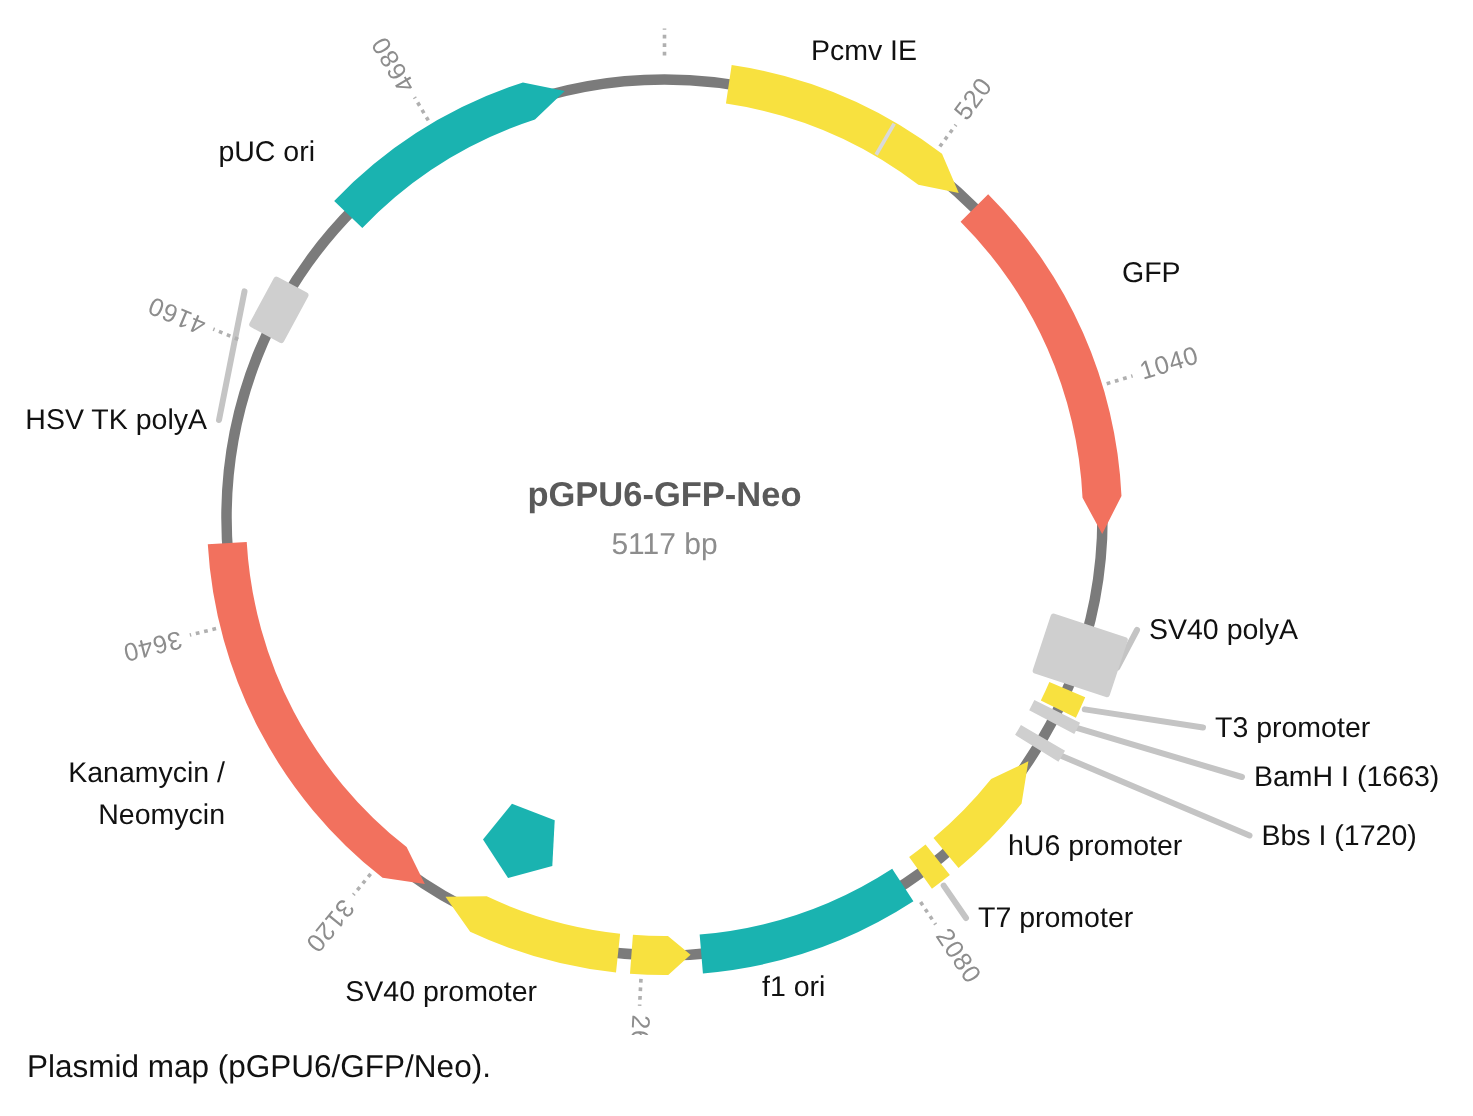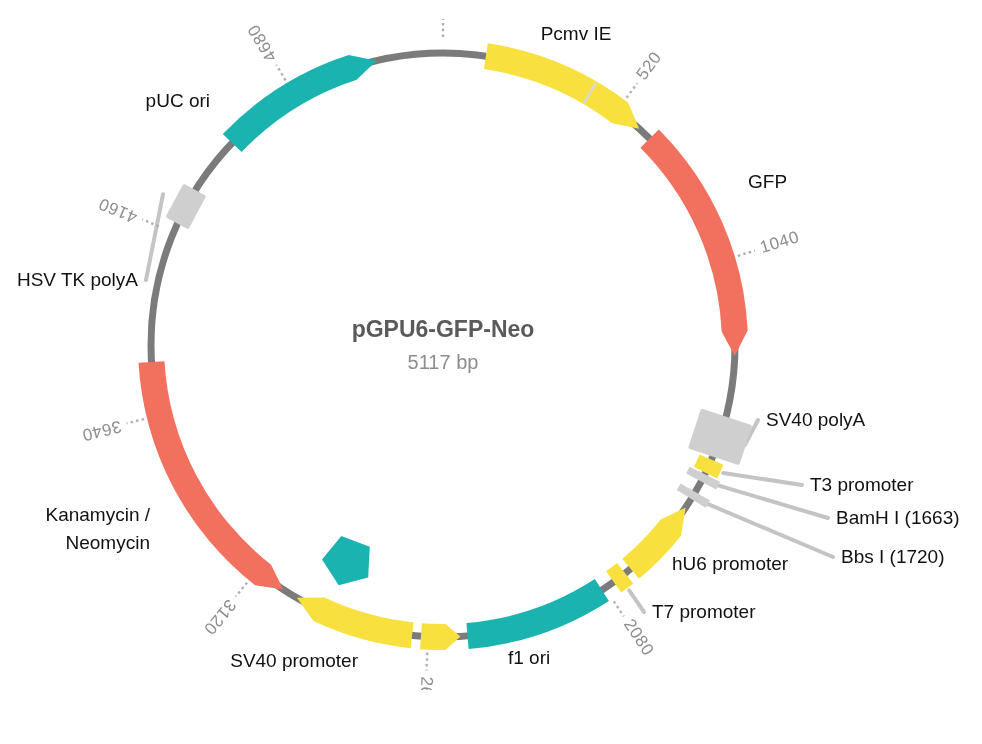--- a/index.html
+++ b/index.html
@@ -137,13 +137,14 @@
         <text x="150" y="521" class="feat-label" text-anchor="end">Kanamycin /</text>
         <text x="150" y="549" class="feat-label" text-anchor="end">Neomycin</text>
         <text x="138" y="286" class="feat-label" text-anchor="end">HSV TK polyA</text>
         <text x="210" y="107" class="feat-label" text-anchor="end">pUC ori</text>
       </g>
     <g id="g-center">
       <text id="txt-name" class="plasmid-name" x="443" y="337" text-anchor="middle">pGPU6-GFP-Neo</text>
       <text id="txt-size" class="plasmid-size" x="443" y="369" text-anchor="middle">5117 bp</text>
     </g>
   </svg>
+  <div class="caption">Plasmid map (pGPU6/GFP/Neo).</div>
 </div>
 
 </body></html>

